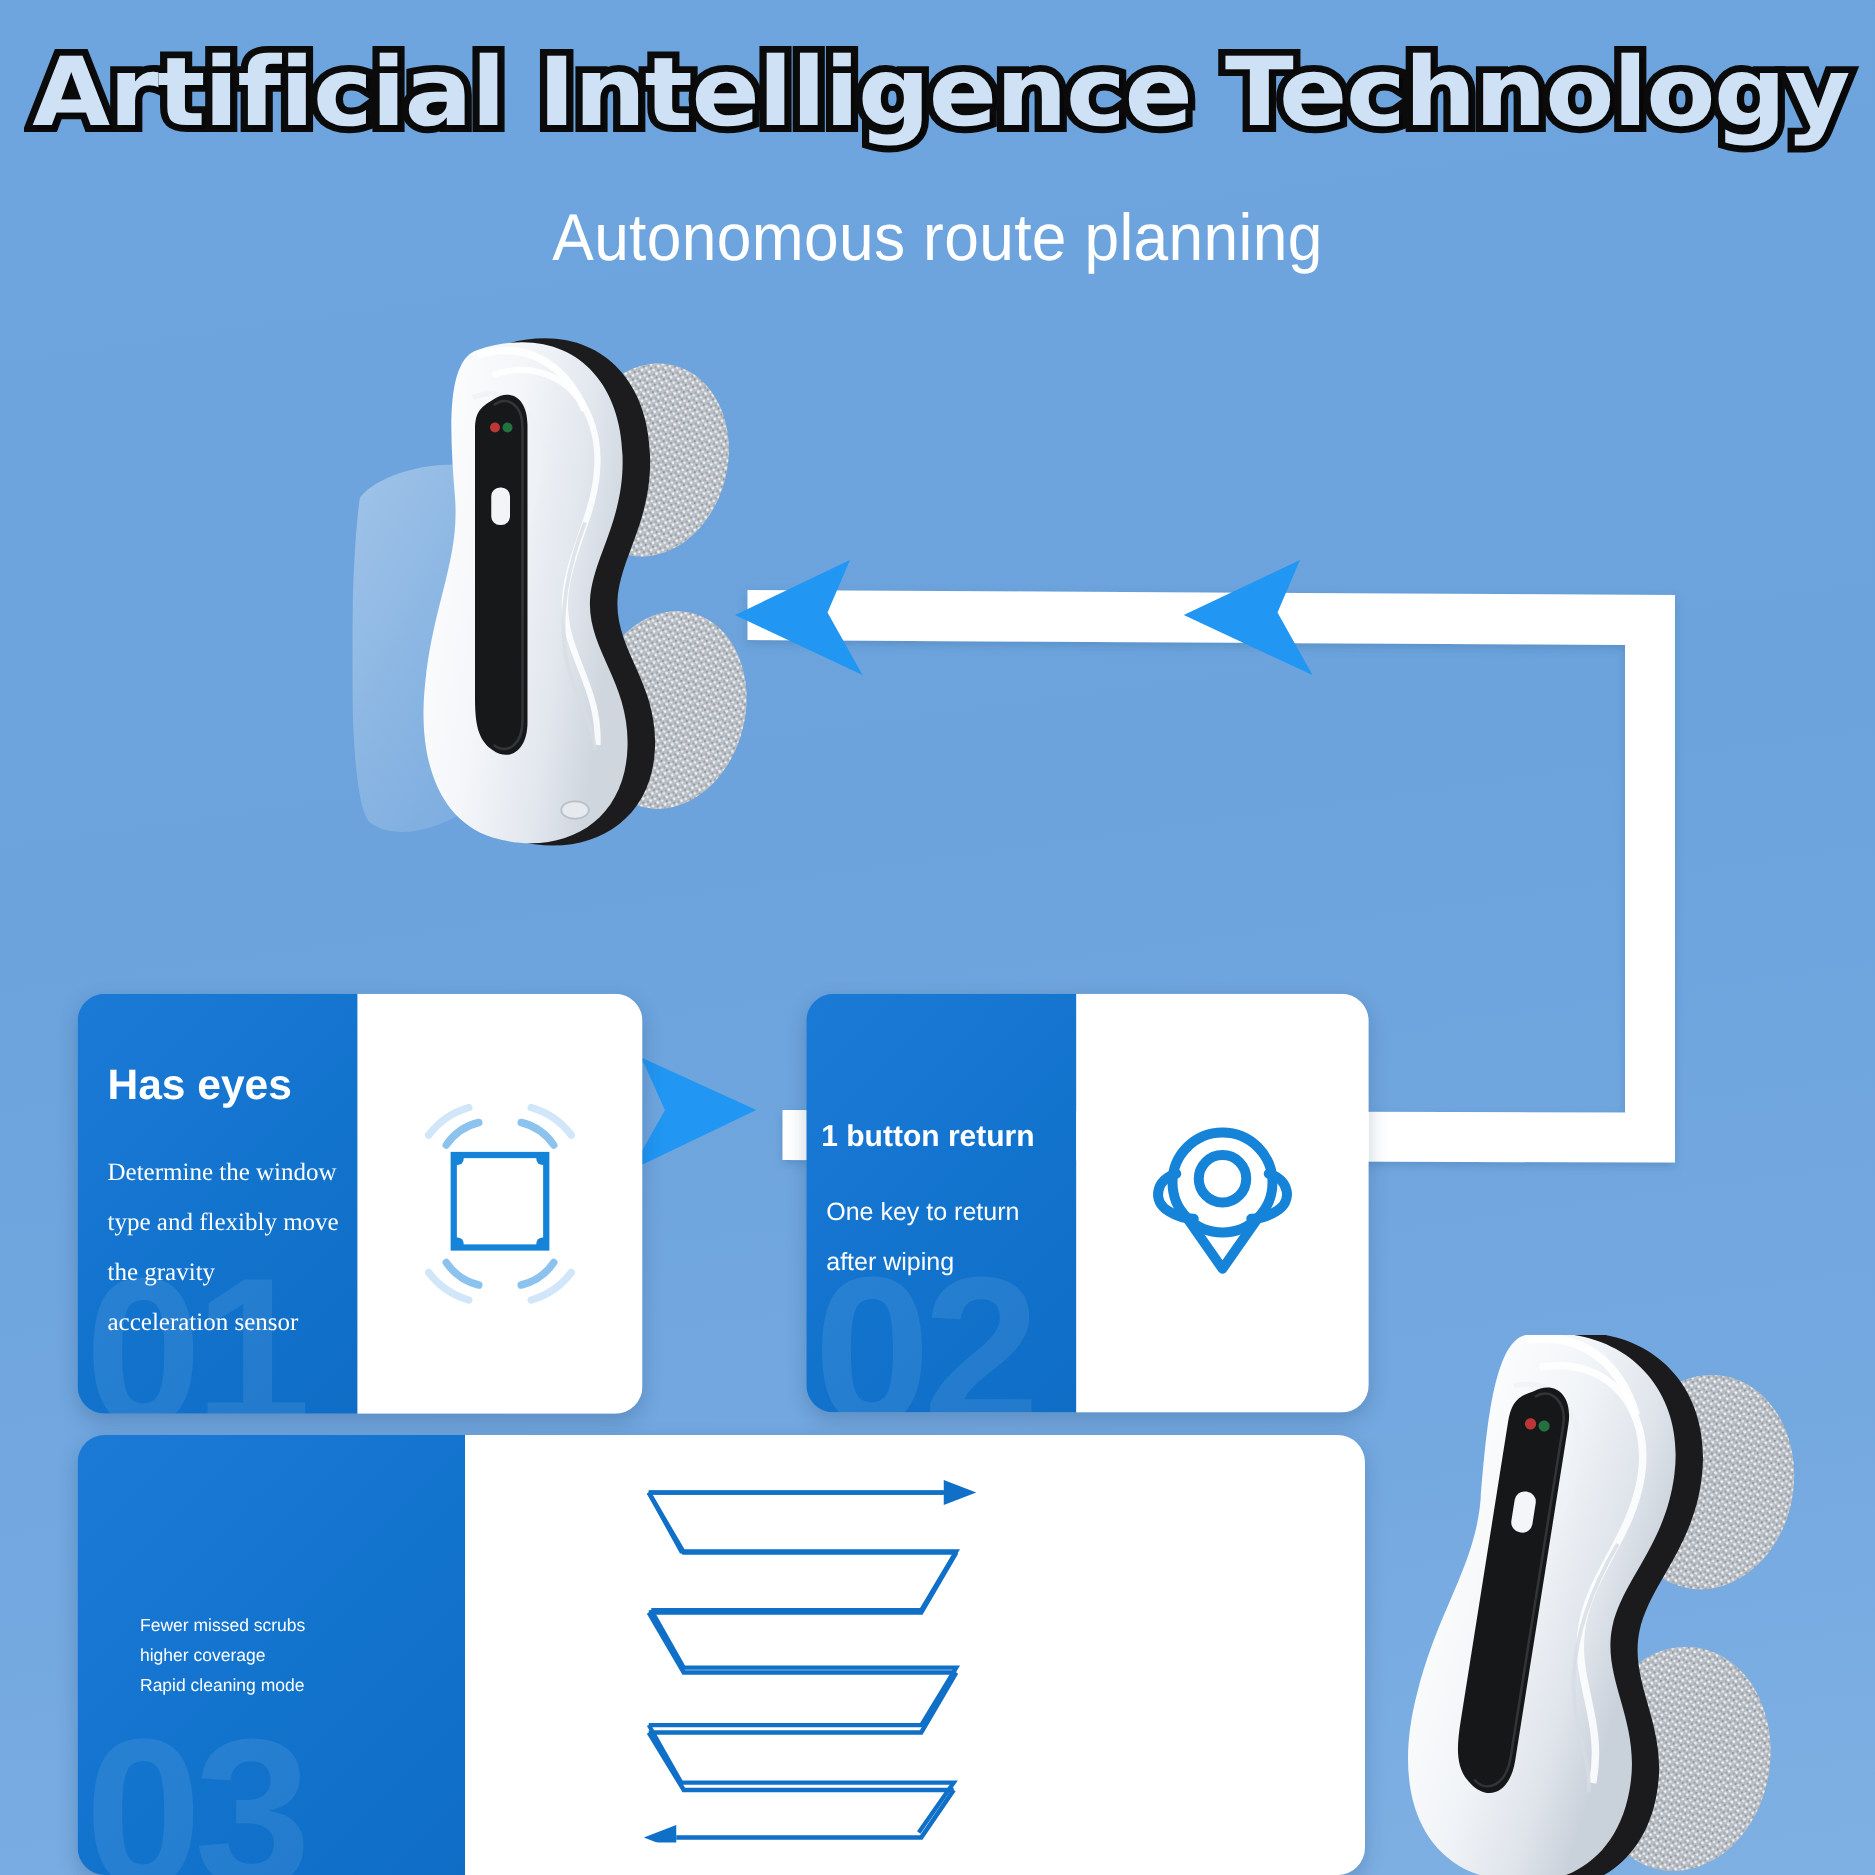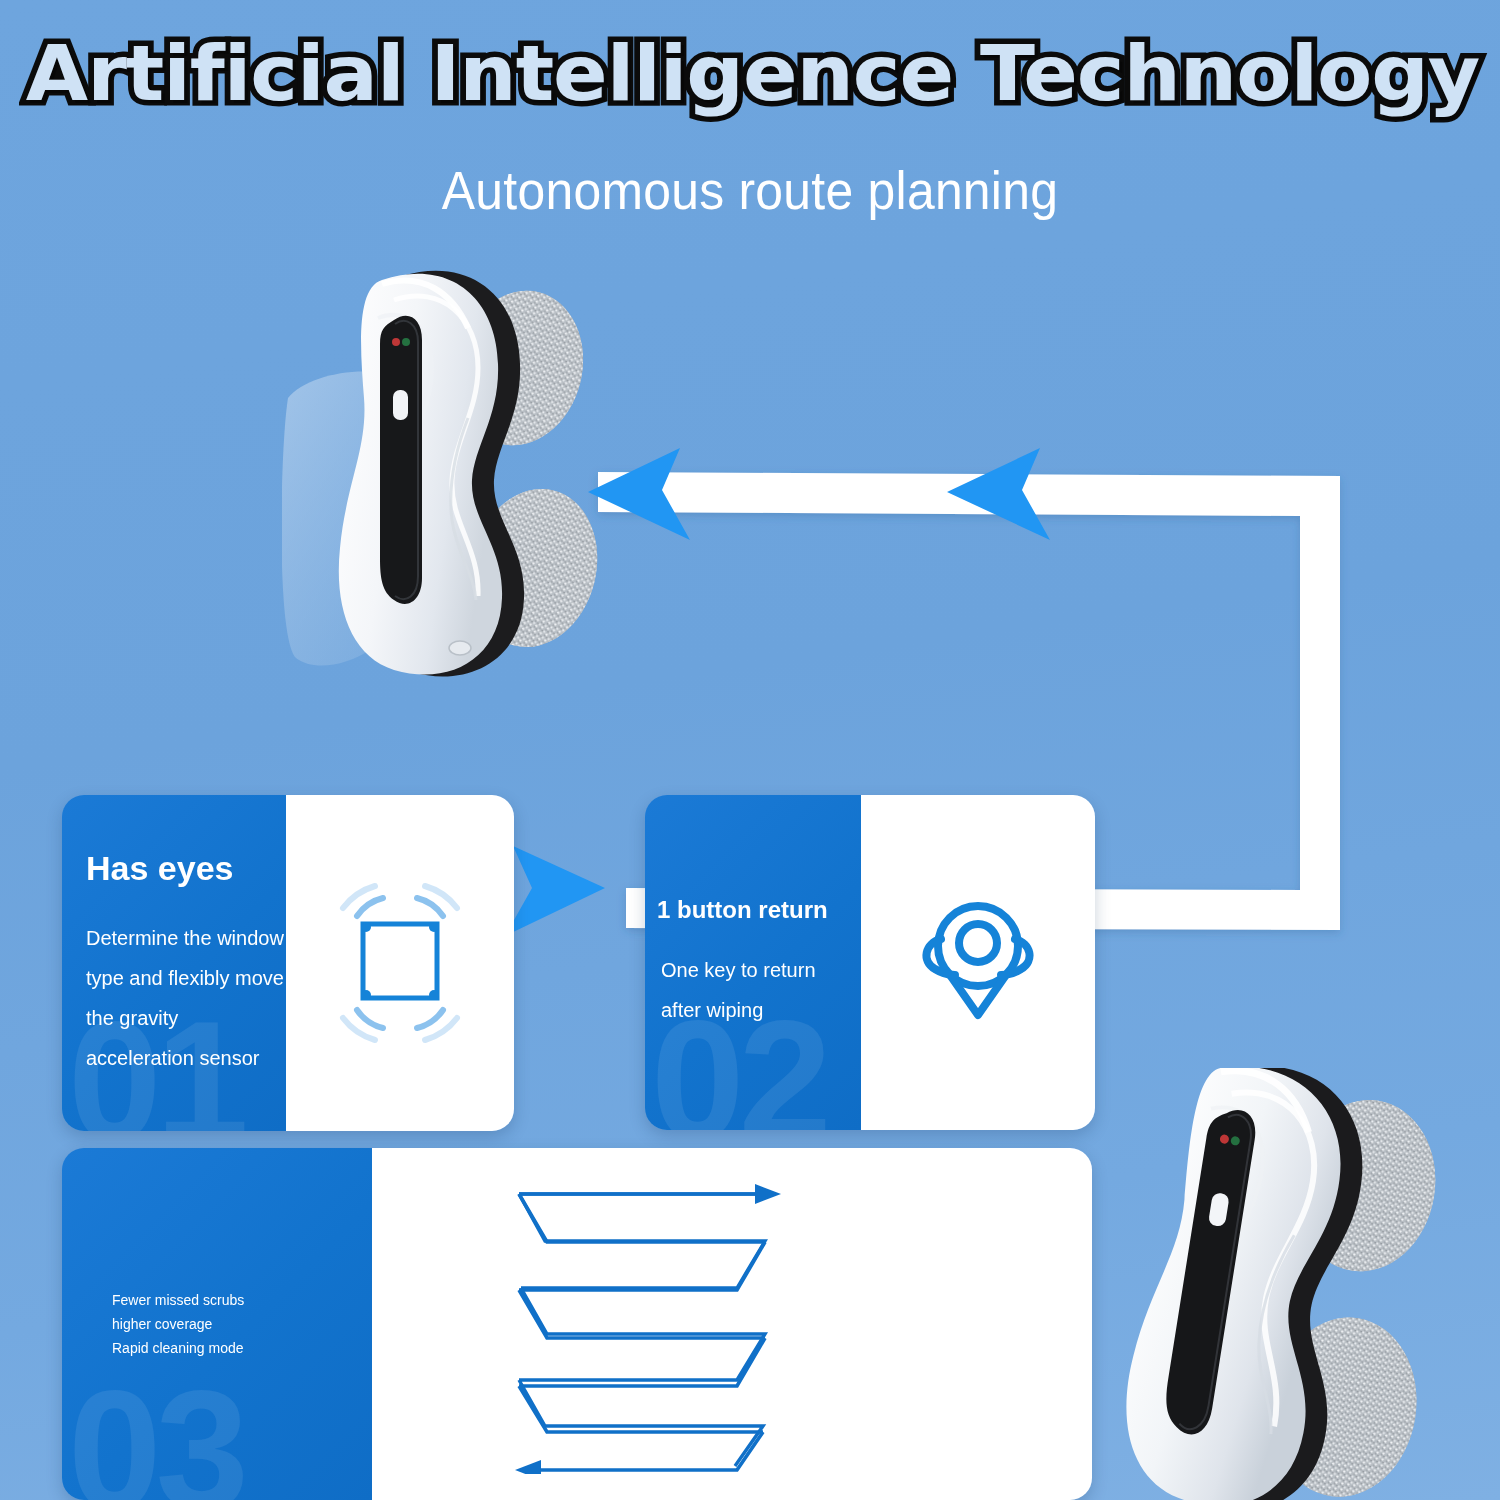--- a/index.html
+++ b/index.html
@@ -67,21 +67,21 @@
   .c-body{
     color:#fff; position:relative; z-index:2;
   }
   .c-body div{ white-space:nowrap; }
 
   
   #card1{ left:62px; top:795px; width:452px; height:336px; }
   #card1 .left{ width:224px; padding:0 0 0 24px; }
   #card1 .right{ width:228px; }
   #card1 .c-title{ font-size:34px; margin-bottom:30px; }
-  #card1 .c-body{ font-size:20px; line-height:2.0; }
+  #card1 .c-body{ font-size:20px; line-height:2.0;font-family:Liberation Serif, serif; }
 
   
   #card2{ left:645px; top:795px; width:450px; height:335px; }
   #card2 .left{ width:216px; padding:0 0 0 8px; }
   #card2 .right{ width:234px; }
   #card2 .c-title{ font-size:24px; margin-bottom:26px; margin-left:4px; }
   #card2 .c-body{ font-size:20px; line-height:2.0; margin-left:8px; }
 
   
   #card3{ left:62px; top:1148px; width:1030px; height:352px; border-bottom-left-radius:22px; }

